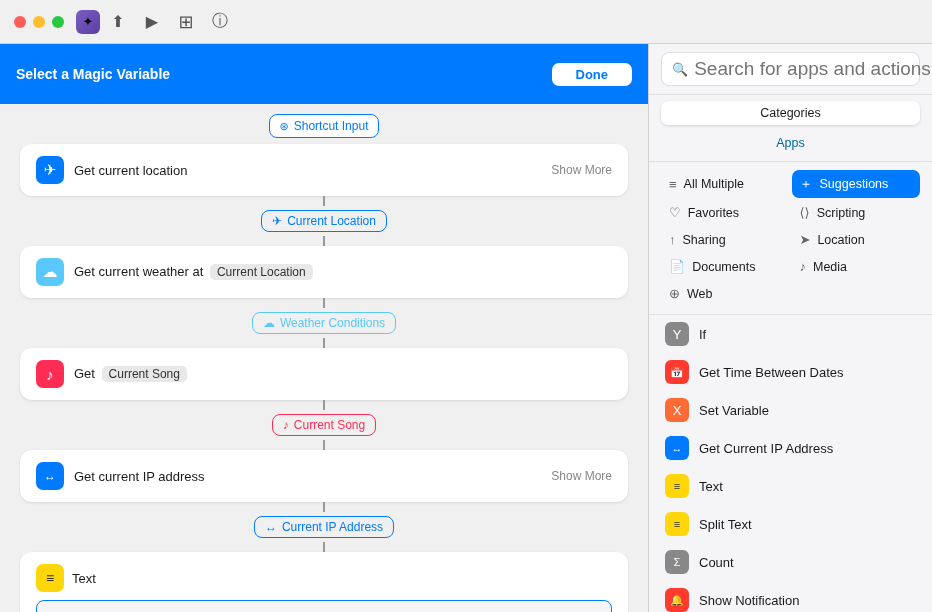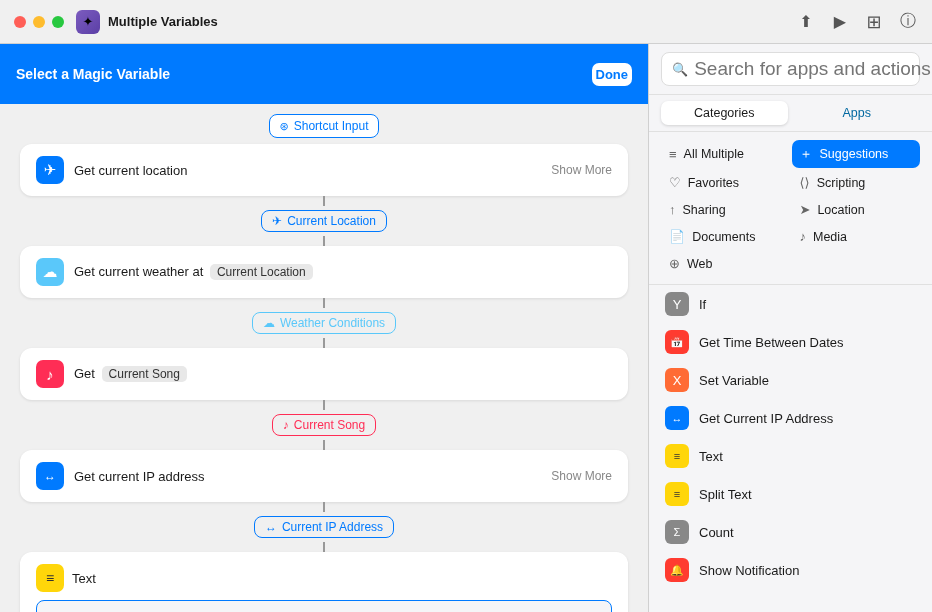--- a/index.html
+++ b/index.html
@@ -96,21 +96,21 @@
     .workflow-header-title {
       font-size: 14px;
       font-weight: 600;
       color: white;
     }
     .done-btn {
       background: white;
       color: #007aff;
       border: none;
       border-radius: 7px;
-      padding: 4px 4px;
+      padding: 4px 24px;
       font-size: 13px;
       font-weight: 600;
       cursor: pointer;
     }
 
     .workflow-content {
       flex: 1;
       overflow-y: auto;
       padding: 10px 20px;
       display: flex;
@@ -275,20 +275,21 @@
       font-size: 19px;
       color: #999;
       flex: 1;
     }
 
     .tab-row {
       display: flex;
       padding: 6px 12px;
       gap: 6px;
       border-bottom: 1px solid #e0e0e0;
+      flex-direction: column;
     }
     .tab-btn {
       flex: 1;
       padding: 5px 0;
       text-align: center;
       font-size: 12.5px;
       border-radius: 7px;
       cursor: pointer;
       font-weight: 500;
     }
@@ -365,21 +366,20 @@
 </head>
 <body>
 
 <div class="titlebar">
   <div class="traffic-lights">
     <div class="traffic-light tl-red"></div>
     <div class="traffic-light tl-yellow"></div>
     <div class="traffic-light tl-green"></div>
   </div>
   <div class="app-icon">✦</div>
-  <span class="title-text">Multiple Variables</span>
   <div class="titlebar-actions">
     <div class="titlebar-btn">⬆</div>
     <div class="titlebar-btn">▶</div>
     <div class="titlebar-btn" style="font-size:18px;">⊞</div>
     <div class="titlebar-btn">ⓘ</div>
   </div>
 </div>
 
 <div class="main-area">
 

